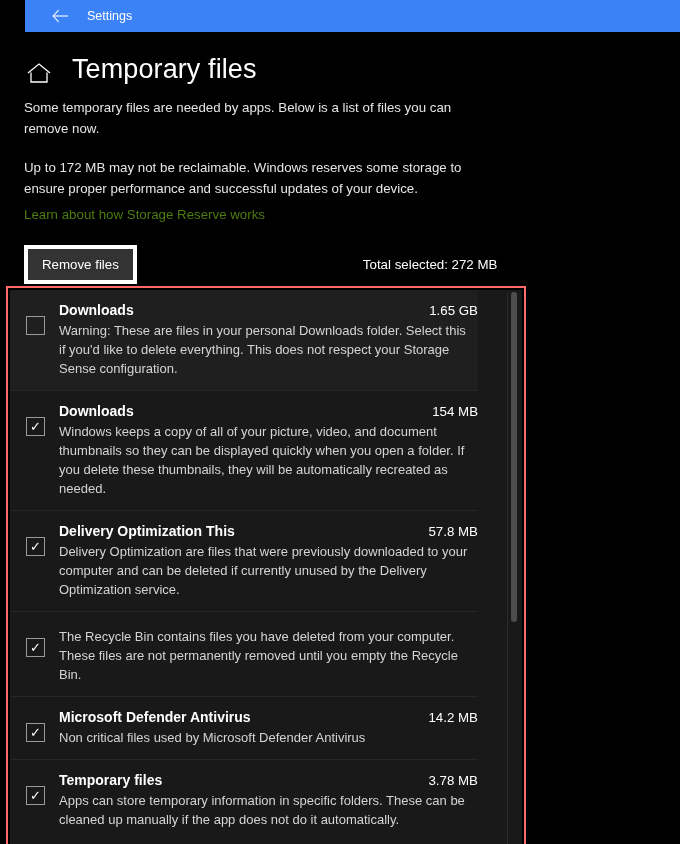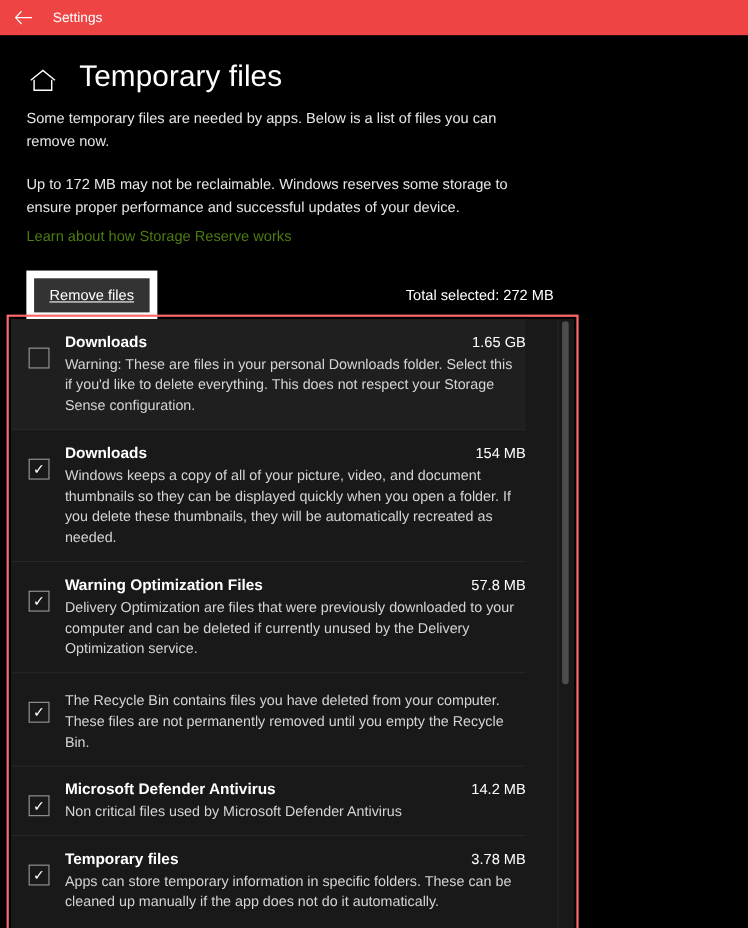--- a/index.html
+++ b/index.html
@@ -14,22 +14,23 @@
     color: #ffffff;
     overflow: hidden;
     position: relative;
   }
 
   
   .titlebar {
     height: 32px;
     display: flex;
     align-items: center;
-    padding-left: 4px;
-    background: #ef4444;
+    padding-left: 18px;
+    background: #3b82f6;
+    margin-left: 25px;
   }
   .back-btn {
     width: 34px;
     height: 28px;
     display: flex;
     align-items: center;
     justify-content: center;
     color: #ffffff;
   }
   .back-btn svg { display: block; }
@@ -83,27 +84,26 @@
   }
 
   .action-row {
     display: flex;
     align-items: center;
     margin-top: 22px;
     margin-bottom: 16px;
   }
   .remove-btn {
     background: #333333;
-    border: 7px solid #ffffff;
+    border: 4px solid #ffffff;
     color: #ffffff;
     font-size: 13.3px;
     font-family: "Liberation Sans", sans-serif;
     padding: 8px 14px;
     cursor: pointer;
-    text-decoration: underline;
   }
   .total-selected {
     font-size: 13.3px;
     color: #ffffff;
     margin-left: 226px;
   }
 
   
   .list-highlight {
     position: absolute;
@@ -273,21 +273,21 @@
             </div>
             <div class="row-desc">Windows keeps a copy of all of your picture, video, and document thumbnails so they can be displayed quickly when you open a folder. If you delete these thumbnails, they will be automatically recreated as needed.</div>
           </div>
         </div>
         <div class="row">
           <div class="checkbox checked">
             <span class="tick">✓</span>
           </div>
           <div class="row-body">
             <div class="row-top">
-              <div class="row-name">Warning Optimization Files</div>
+              <div class="row-name">Delivery Optimization This</div>
               <div class="row-size">57.8 MB</div>
             </div>
             <div class="row-desc">Delivery Optimization are files that were previously downloaded to your computer and can be deleted if currently unused by the Delivery Optimization service.</div>
           </div>
         </div>
         <div class="row">
           <div class="checkbox checked">
             <span class="tick">✓</span>
           </div>
           <div class="row-body">

